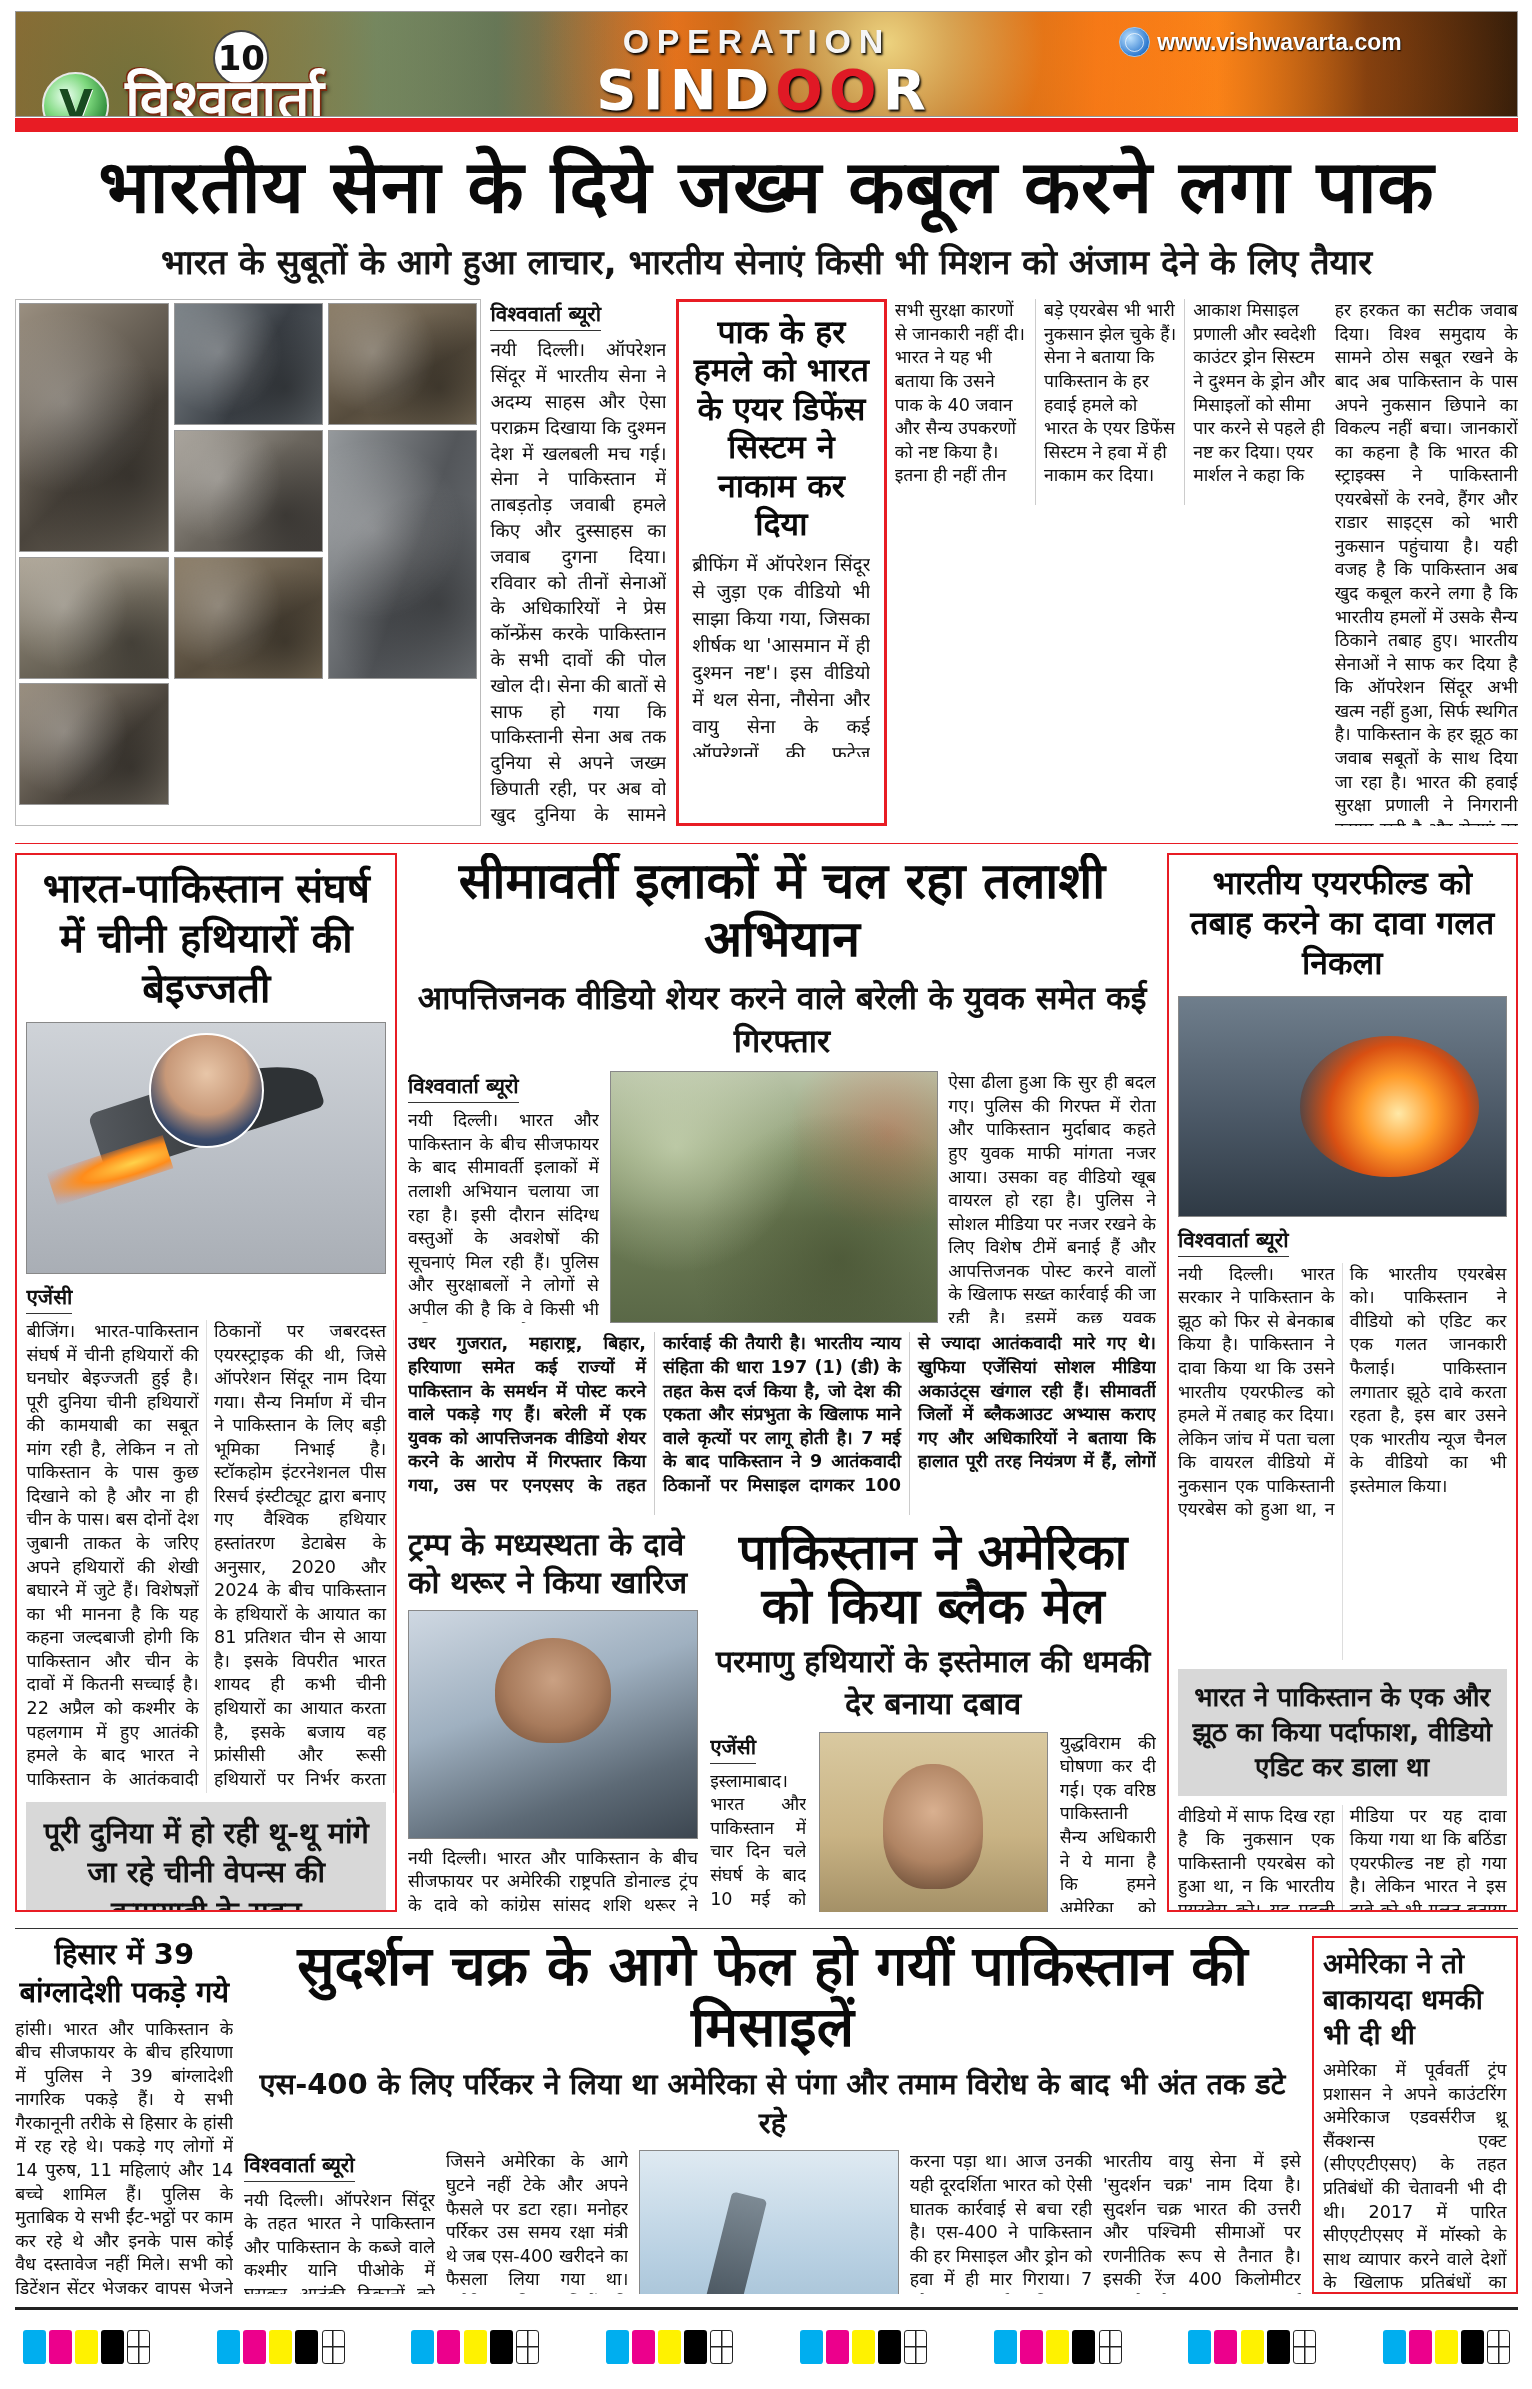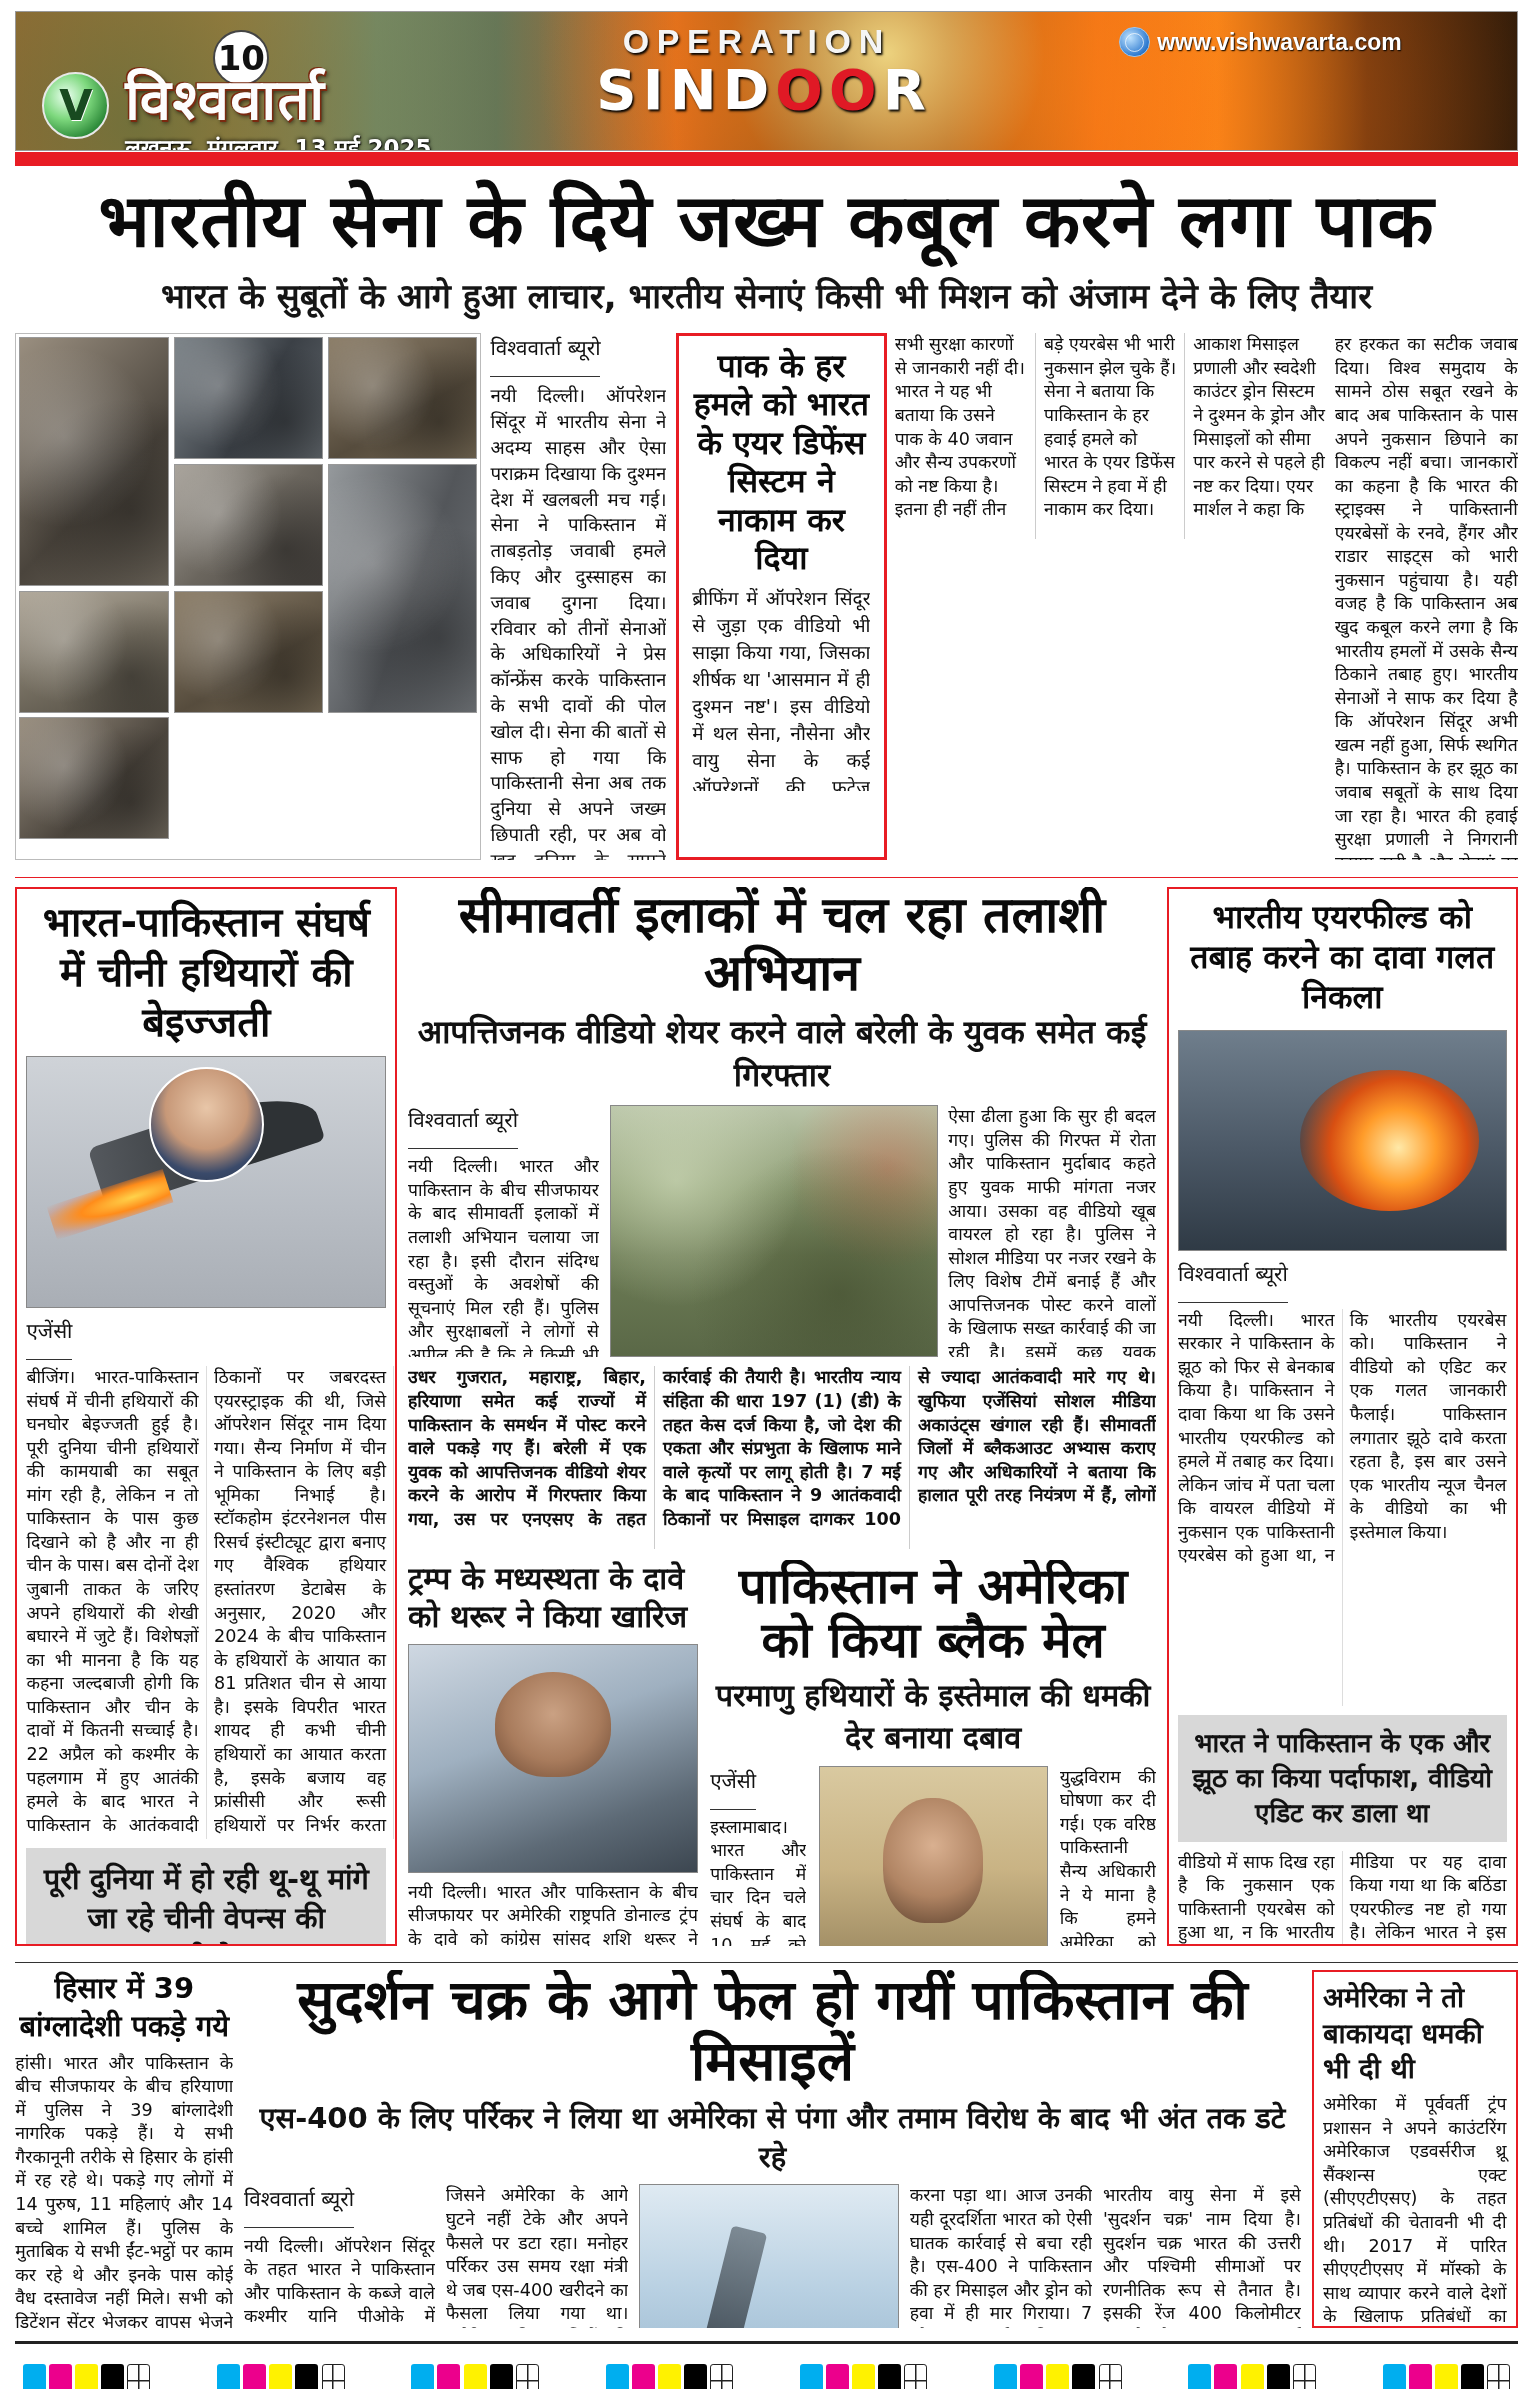--- a/index.html
+++ b/index.html
@@ -1,21 +1,21 @@
 <!DOCTYPE html>
 <html lang="hi" style="font-size:12.2px"><head>
 <meta charset="utf-8">
 <style>
   * { margin:0; padding:0; box-sizing:border-box; }
   html,body { background:#ffffff; }
   body { font-family:"DejaVu Sans","Liberation Sans",sans-serif; color:#111; }
   .page { width:1533px; height:2389px; margin:0 auto; background:#fff; position:relative; padding:10.7px 15.3px 0 15.3px; overflow:hidden; }
 
   
-  .masthead { position:relative; height:140px; border:0.8px solid #999; overflow:hidden;
+  .masthead { position:relative; height:106px; border:0.8px solid #999; overflow:hidden;
     background:linear-gradient(90deg,#c96a2a 0%,#d98a3f 14%,#8a9a7a 24%,#6b7a60 32%,#d2601a 44%,#1a0f08 55%,#240f05 62%,#e2620f 72%,#f3901c 80%,#40210c 90%,#1c1208 100%); }
   .masthead::before { content:""; position:absolute; inset:0;
     background:radial-gradient(circle at 58% 30%, rgba(255,230,140,.9) 0%, rgba(255,140,30,.55) 18%, transparent 40%),
                radial-gradient(circle at 78% 70%, rgba(255,120,20,.65) 0%, transparent 35%),
                radial-gradient(circle at 8% 80%, rgba(90,110,60,.8) 0%, transparent 40%); }
   .page-circle { position:absolute; left:197px; top:18.3px; width:56px; height:56px; border-radius:50%;
     background:#fff; border:2.3px solid #444; display:flex; align-items:center; justify-content:center;
     font-size:34px; font-weight:bold; color:#111; z-index:3; }
   .brand { position:absolute; left:26px; top:60px; z-index:3; display:flex; align-items:flex-start; gap:16px; }
   .brand-globe { width:67px; height:67px; border-radius:50%; background:radial-gradient(circle at 35% 35%, #eafff0 0%, #7dd87d 40%, #2e8b3a 75%, #1c5f28 100%); border:2.3px solid #e8e8e8; position:relative; flex:0 0 auto; }
@@ -32,21 +32,21 @@
   .site-globe { width:30.5px; height:30.5px; border-radius:50%; background:radial-gradient(circle at 35% 35%,#bfe3ff,#2f7bd0 70%,#184e8c); border:1.5px solid #9cc6ee; position:relative; }
   .site-globe::after { content:""; position:absolute; inset:4.6px; border:0.8px solid rgba(255,255,255,.7); border-radius:50%; }
   .site-url { font-size:23px; font-weight:bold; color:#fff; text-shadow:0.8px 0.8px 1.5px #000; font-family:"Liberation Sans",sans-serif; }
   .red-bar { height:13.7px; background:#e81c24; margin-top:1.5px; }
 
   
   .lead-head { text-align:center; font-size:73px; font-weight:bold; color:#0a0a0a; line-height:1.12; margin-top:13.7px; letter-spacing:0.8px; }
   .lead-sub { text-align:center; font-size:34px; font-weight:bold; color:#151515; margin-top:10.7px; }
 
   
-  .byline { font-size:20.6px; font-weight:normal; border-bottom:1.5px solid #333; display:inline-block; padding-bottom:15px; margin-bottom:6.1px; }
+  .byline { font-size:20.6px; font-weight:bold; border-bottom:1.5px solid #333; display:inline-block; padding-bottom:3px; margin-bottom:6.1px; }
   .body-txt { font-size:18.7px; line-height:1.38; text-align:justify; color:#0e0e0e; }
   .body-sm { font-size:17.6px; line-height:1.34; text-align:justify; color:#0e0e0e; }
 
   
   .top-story { display:grid; grid-template-columns:466px 176px 1fr 183px; gap:9.2px; margin-top:15.3px; height:527px; overflow:hidden; }
   .collage { display:grid; grid-template-columns:1fr 1fr 1fr; grid-auto-rows:122px; gap:4.6px; border:0.8px solid #bbb; padding:3.1px; }
   .ph { background:linear-gradient(135deg,#8f8a84 0%,#5d5a55 40%,#3c3b38 70%,#75716a 100%); border:0.8px solid #999; position:relative; overflow:hidden; }
   .ph::after { content:""; position:absolute; inset:0; background:radial-gradient(circle at 30% 40%, rgba(255,255,255,.25), transparent 50%), radial-gradient(circle at 75% 70%, rgba(0,0,0,.35), transparent 55%); }
   .ph.tall { grid-row:span 2; }
   .ph.wreck1 { background:linear-gradient(135deg,#9a8f80,#4a443c 60%,#6e675c); }

